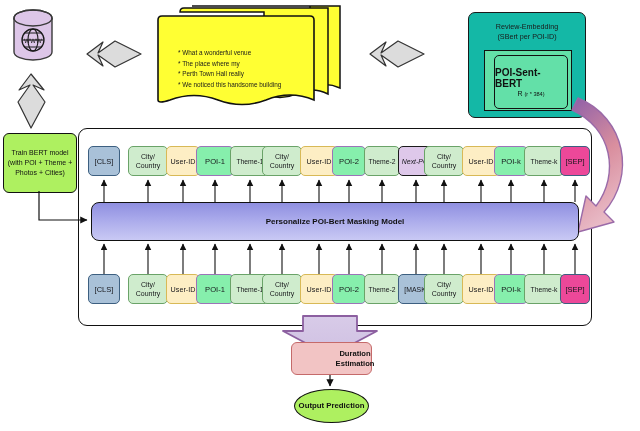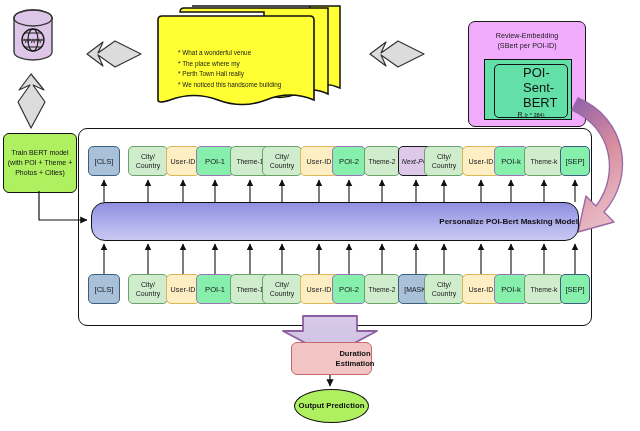--- a/index.html
+++ b/index.html
@@ -16,30 +16,30 @@
 
   
   #note-stack{left:150px;top:2px;width:195px;height:112px;}
   #note-stack svg{display:block;}
   .note-title{position:absolute;left:32px;top:28px;font-size:9.5px;color:#1a1a1a;
               letter-spacing:.1px;white-space:nowrap;}
   .note-lines{position:absolute;left:28px;top:46px;}
   .note-lines div{font-size:6.4px;color:#1a1a1a;line-height:10.6px;white-space:nowrap;}
 
   
-  #review-panel{left:468px;top:21px;width:116px;height:104px;
-       border:1.6px solid #1a1a1a;border-radius:7px;background:#f0abfc;}
+  #review-panel{left:468px;top:12px;width:116px;height:104px;
+       border:1.6px solid #1a1a1a;border-radius:7px;background:#14b8a6;}
   #review-title{position:absolute;left:0;top:9px;width:100%;text-align:center;
        font-size:7.2px;line-height:9.5px;color:#1a1a1a;}
   #embed-outer{position:absolute;left:15px;top:37px;width:86px;height:59px;
        background:#63e0a8;border:1.5px solid #111;}
   #embed-inner{position:absolute;left:25px;top:42px;width:72px;height:52px;
        background:#63e0a8;border:1.5px solid #111;border-radius:5px;
        display:flex;flex-direction:column;align-items:center;justify-content:center;}
-  #embed-l1{font-size:13px;font-weight:normal;color:#111;margin-left:28px;}
+  #embed-l1{font-size:10px;font-weight:bold;color:#111;}
   #embed-l2{font-size:7px;color:#111;margin-top:1px;}
   #embed-l2 .sm{font-size:5.6px;}
 
   
   #train-box{left:3px;top:133px;width:72px;height:58px;background:#aef060;
        border:1.7px solid #111;border-radius:6px;
        display:flex;align-items:center;justify-content:center;}
   #train-box span{font-size:7px;line-height:10px;color:#111;text-align:center;
        display:block;padding:0 3px;}
 
@@ -52,27 +52,27 @@
        border-radius:5px;border:1.1px solid;font-weight:normal;color:#16161a;
        box-sizing:border-box;text-align:center;}
   .chip .two{line-height:9px;}
   .c-cls{background:#a9c1d8;border-color:#3c5f80;font-size:7.5px;}
   .c-cc {background:#cfeccd;border-color:#6aa368;font-size:7px;}
   .c-uid{background:#fdeec4;border-color:#d8b956;font-size:7.2px;}
   .c-poi{background:#86efac;border-color:#9b74b8;font-size:7.6px;}
   .c-thm{background:#cfeccd;border-color:#6aa368;font-size:6.8px;}
   .c-nxt{background:#dec8ea;border-color:#1b1b1b;border-width:1.8px;font-size:6.9px;font-style:italic;}
   .c-msk{background:#a9c1d8;border-color:#3c5f80;font-size:6.9px;}
-  .c-sep{background:#86efac;border-color:#3c5f80;font-size:7.5px;}
+  .c-sep{background:#ec4899;border-color:#3c5f80;font-size:7.5px;}
 
   
   #blue-bar{position:absolute;left:91px;top:202px;width:486px;height:37px;
-       border:1.8px solid #111;border-radius:14px;
+       border:1.8px solid #111;border-radius:8px;
        background:linear-gradient(to bottom,#8f8fe0 0%,#a7a7ea 40%,#c9c9f4 100%);
-       display:flex;align-items:center;justify-content:flex-end;}
+       display:flex;align-items:center;justify-content:center;}
   #blue-bar span{font-size:8px;font-weight:bold;color:#111;}
 
   
   #connectors{position:absolute;left:0;top:0;width:640px;height:431px;
        pointer-events:none;}
 
   
   #duration-box{left:291px;top:342px;width:79px;height:31px;background:#f2c4c4;
        border:1.5px solid #c56a6a;border-radius:6px;
        display:flex;align-items:center;justify-content:center;}

